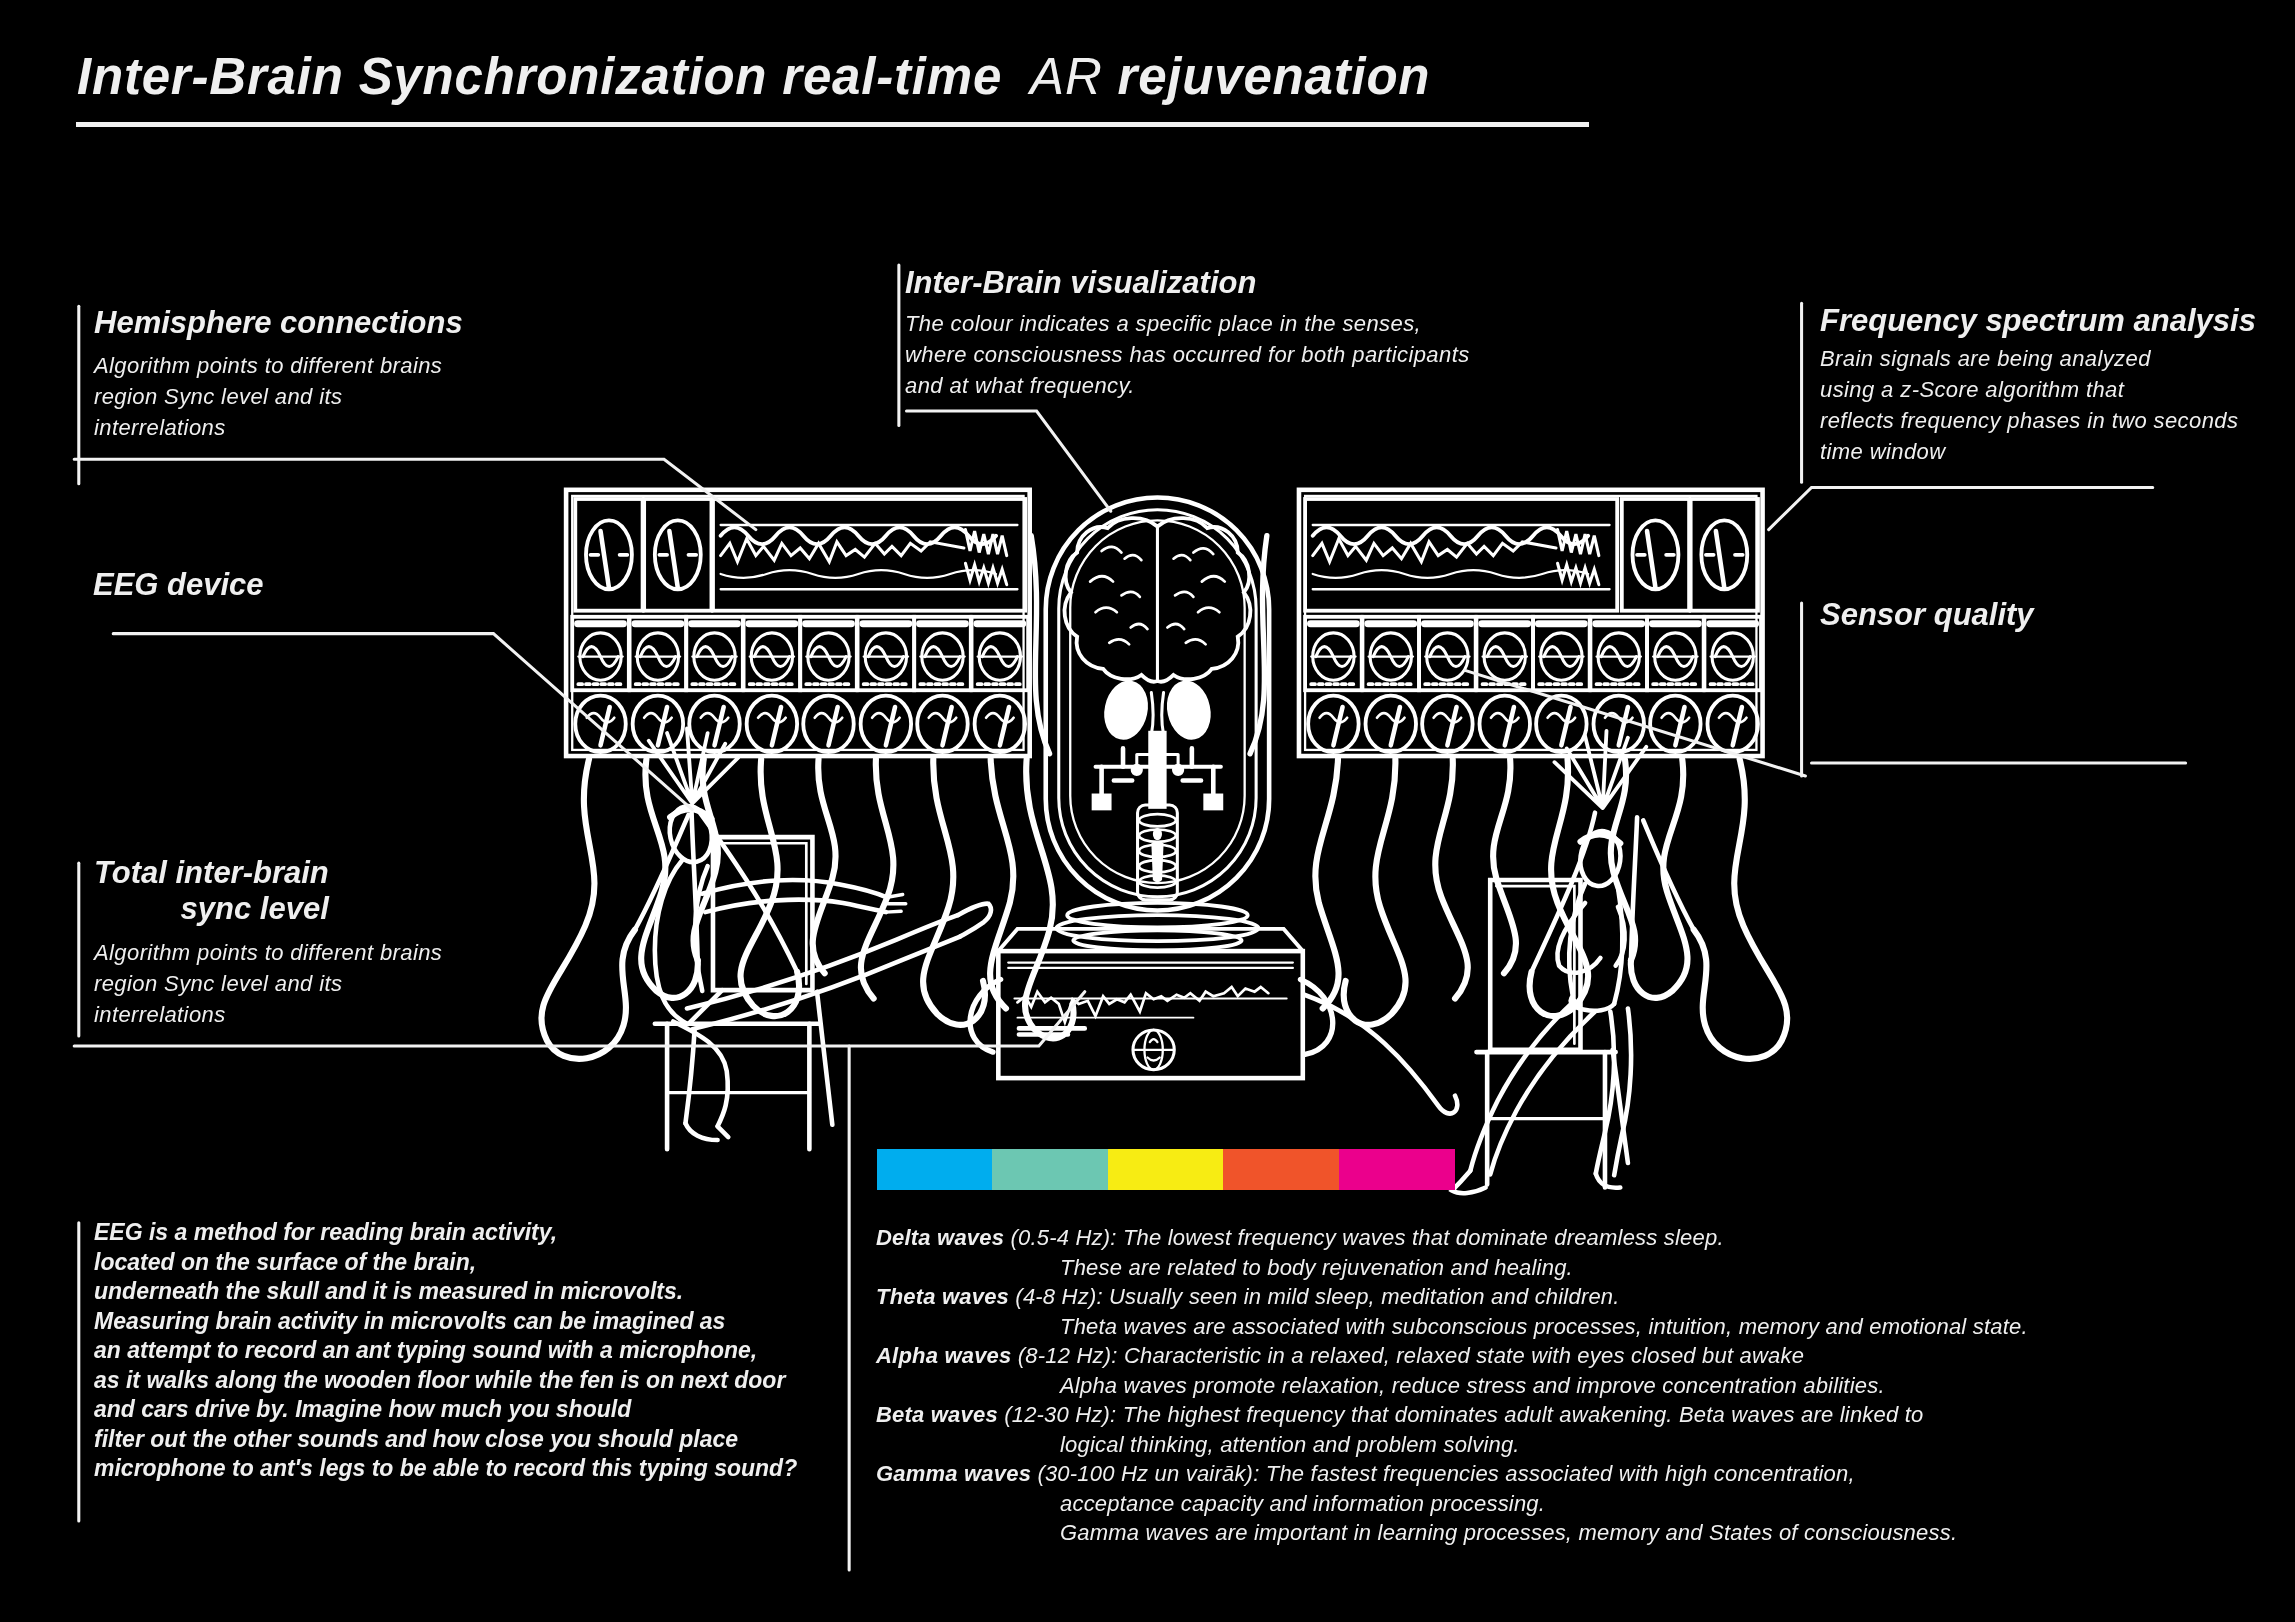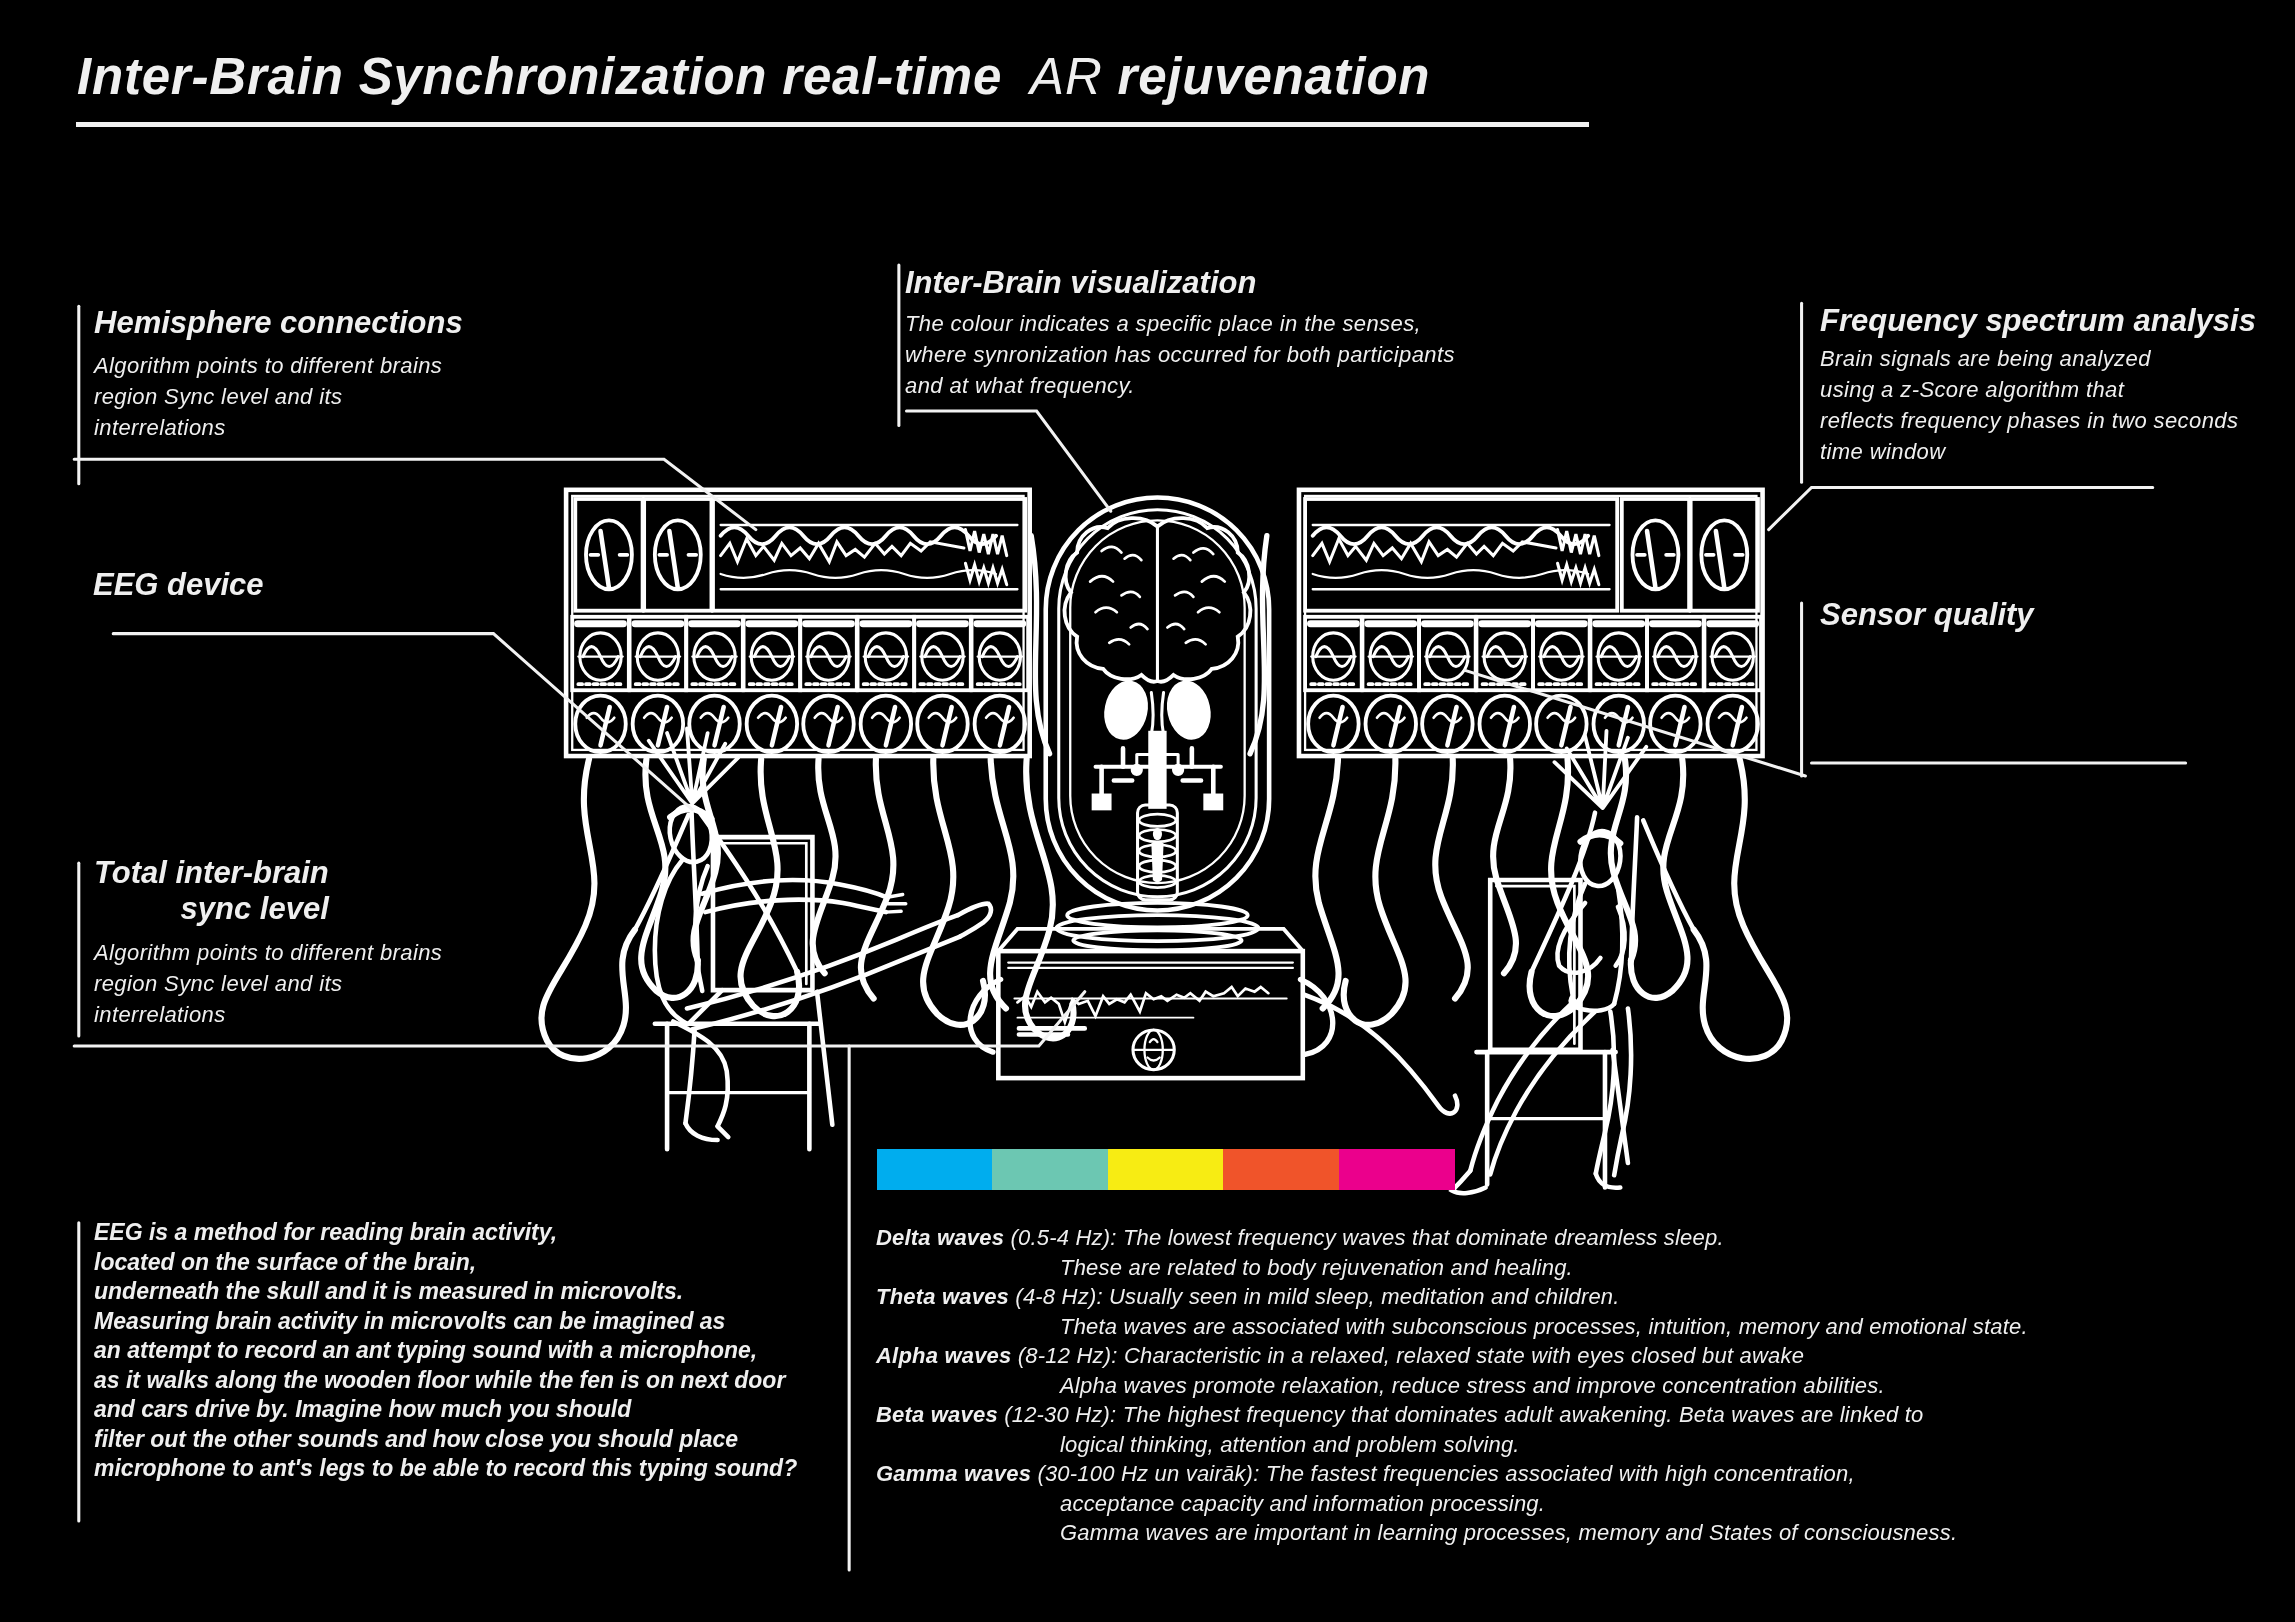--- a/index.html
+++ b/index.html
@@ -271,21 +271,21 @@
   <div class="abs" id="title"><span>Inter-Brain Synchronization real-time </span><span class="thin">AR</span><span> rejuvenation</span></div>
   <div class="abs" id="title-rule"></div>
 
   <div class="abs ann-h" style="left:94px;top:305px">Hemisphere connections</div>
   <div class="abs ann-b" style="left:94px;top:350px">Algorithm points to different brains
 region Sync level and its
 interrelations</div>
 
   <div class="abs ann-h" style="left:905px;top:265px">Inter-Brain visualization</div>
   <div class="abs ann-b" style="left:905px;top:308px">The colour indicates a specific place in the senses,
-where synronization has occurred for both participants
+where consciousness has occurred for both participants
 and at what frequency.</div>
 
   <div class="abs ann-h" style="left:1820px;top:303px">Frequency spectrum analysis</div>
   <div class="abs ann-b" style="left:1820px;top:343px">Brain signals are being analyzed
 using a z-Score algorithm that
 reflects frequency phases in two seconds
 time window</div>
 
   <div class="abs ann-h" style="left:93px;top:567px">EEG device</div>
 

